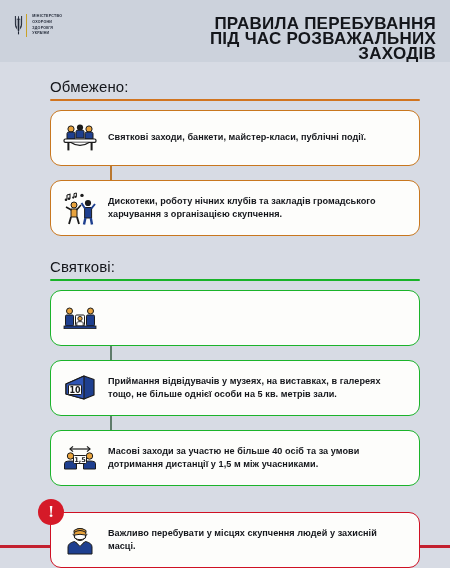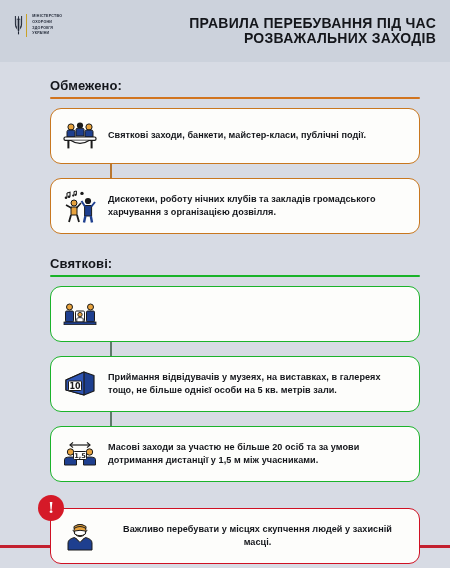--- a/index.html
+++ b/index.html
@@ -54,39 +54,39 @@
   .logo-lines span {
     font-size: 3.6px;
     line-height: 5.3px;
     letter-spacing: 0.25px;
     font-weight: bold;
     color: #1d2433;
     white-space: nowrap;
   }
   .title {
     text-align: right;
-    font-size: 14px;
+    font-size: 17px;
     line-height: 15px;
     font-weight: bold;
     letter-spacing: 0.25px;
     color: #14161b;
     padding-top: 6px;
     max-width: 250px;
   }
 
   
   .content {
     padding: 0 20px;
     box-sizing: border-box;
     position: relative;
   }
 
   .section-head {
-    font-size: 13px;
-    font-weight: bold;
+    font-size: 15px;
+    font-weight: normal;
     color: #14161b;
     margin: 0 0 4px 30px;
     letter-spacing: 0.1px;
   }
   .divider {
     height: 2px;
     border-radius: 2px;
     margin: 0 10px 9px 30px;
   }
   .divider.restricted { background: #d1741f; }
@@ -160,21 +160,20 @@
     font-size: 17px;
     font-weight: bold;
     line-height: 26px;
     text-align: center;
     z-index: 3;
     font-family: "Liberation Serif", serif;
   }
   .card.warning {
     margin-left: 30px;
     margin-right: 10px;
-    text-align: center;
   }
   .bottom-rule {
     position: absolute;
     left: 0;
     right: 0;
     bottom: 20px;
     height: 3px;
     background: #c3202f;
   }
 </style>
@@ -241,21 +240,21 @@
           <circle cx="12" cy="15" r="3" fill="#e8a33d" stroke="#1b1b1b" stroke-width="1"></circle>
           <path d="M9 19 L9 27 L15 27 L15 19 Z" fill="#e8a33d" stroke="#1b1b1b" stroke-width="1"></path>
           <path d="M9 27 L7 34 M15 27 L17 34" stroke="#1b1b1b" stroke-width="1.8"></path>
           <path d="M9.5 20 L4 17 M14.5 20 L19 15" stroke="#1b1b1b" stroke-width="1.6"></path>
           <circle cx="26" cy="13" r="3.1" fill="#1b1b1b"></circle>
           <path d="M22.6 17.5 L22.6 28 L29.6 28 L29.6 17.5 Z" fill="#1e3f8f" stroke="#1b1b1b" stroke-width="1"></path>
           <path d="M23.4 28 L22 34.5 M28.8 28 L30 34.5" stroke="#1e3f8f" stroke-width="2.4"></path>
           <path d="M23 18.5 L19.5 13 M29.4 18.5 L33 14" stroke="#1e3f8f" stroke-width="2"></path>
         </svg>
       </div>
-      <div class="card-text">Дискотеки, роботу нічних клубів та закладів громадського харчування з організацією дозвілля.</div>
+      <div class="card-text">Дискотеки, роботу нічних клубів та закладів громадського харчування з організацією скупчення.</div>
     </div>
   </div>
 
   <div class="gap-lg"></div>
 
   <div class="section-head">Святкові:</div>
   <div class="divider allowed"></div>
 
   <div class="group">
     <div class="connector allowed" style="top:24px; height:152px;"></div>
@@ -294,21 +293,21 @@
           <path d="M11 6.4 L8 9 L11 11.6" stroke="#1b1b1b" stroke-width="1.2" fill="none"></path>
           <path d="M25 6.4 L28 9 L25 11.6" stroke="#1b1b1b" stroke-width="1.2" fill="none"></path>
           <circle cx="8.5" cy="16" r="3.2" fill="#e8a33d" stroke="#1b1b1b" stroke-width="1"></circle>
           <circle cx="27.5" cy="16" r="3.2" fill="#e8a33d" stroke="#1b1b1b" stroke-width="1"></circle>
           <path d="M2.5 29 L2.5 23.5 Q2.5 21 8.5 21 Q14.5 21 14.5 23.5 L14.5 29 Z" fill="#1e3f8f" stroke="#1b1b1b" stroke-width="1"></path>
           <path d="M21.5 29 L21.5 23.5 Q21.5 21 27.5 21 Q33.5 21 33.5 23.5 L33.5 29 Z" fill="#1e3f8f" stroke="#1b1b1b" stroke-width="1"></path>
           <rect x="11.5" y="15.5" width="13" height="8" rx="1" fill="#ffffff" stroke="#1b1b1b" stroke-width="1"></rect>
           <text x="18" y="21.8" font-family="DejaVu Sans, sans-serif" font-size="6.6" font-weight="bold" text-anchor="middle" fill="#1b1b1b">1,5</text>
         </svg>
       </div>
-      <div class="card-text">Масові заходи за участю не більше 20 осіб та за умови дотримання дистанції у 1,5 м між учасниками.</div>
+      <div class="card-text">Масові заходи за участю не більше 40 осіб та за умови дотримання дистанції у 1,5 м між учасниками.</div>
     </div>
   </div>
 
   <div class="warning-wrap">
     <div class="warning-badge">!</div>
     <div class="card warning">
       <div class="card-icon">
         <svg viewBox="0 0 36 36">
           <circle cx="18" cy="12.5" r="6" fill="#e8a33d" stroke="#1b1b1b" stroke-width="1"></circle>
           <path d="M12 10.5 Q18 6.5 24 10.5 L24 8.5 Q18 4.5 12 8.5 Z" fill="#e8a33d" stroke="#1b1b1b" stroke-width="1"></path>

